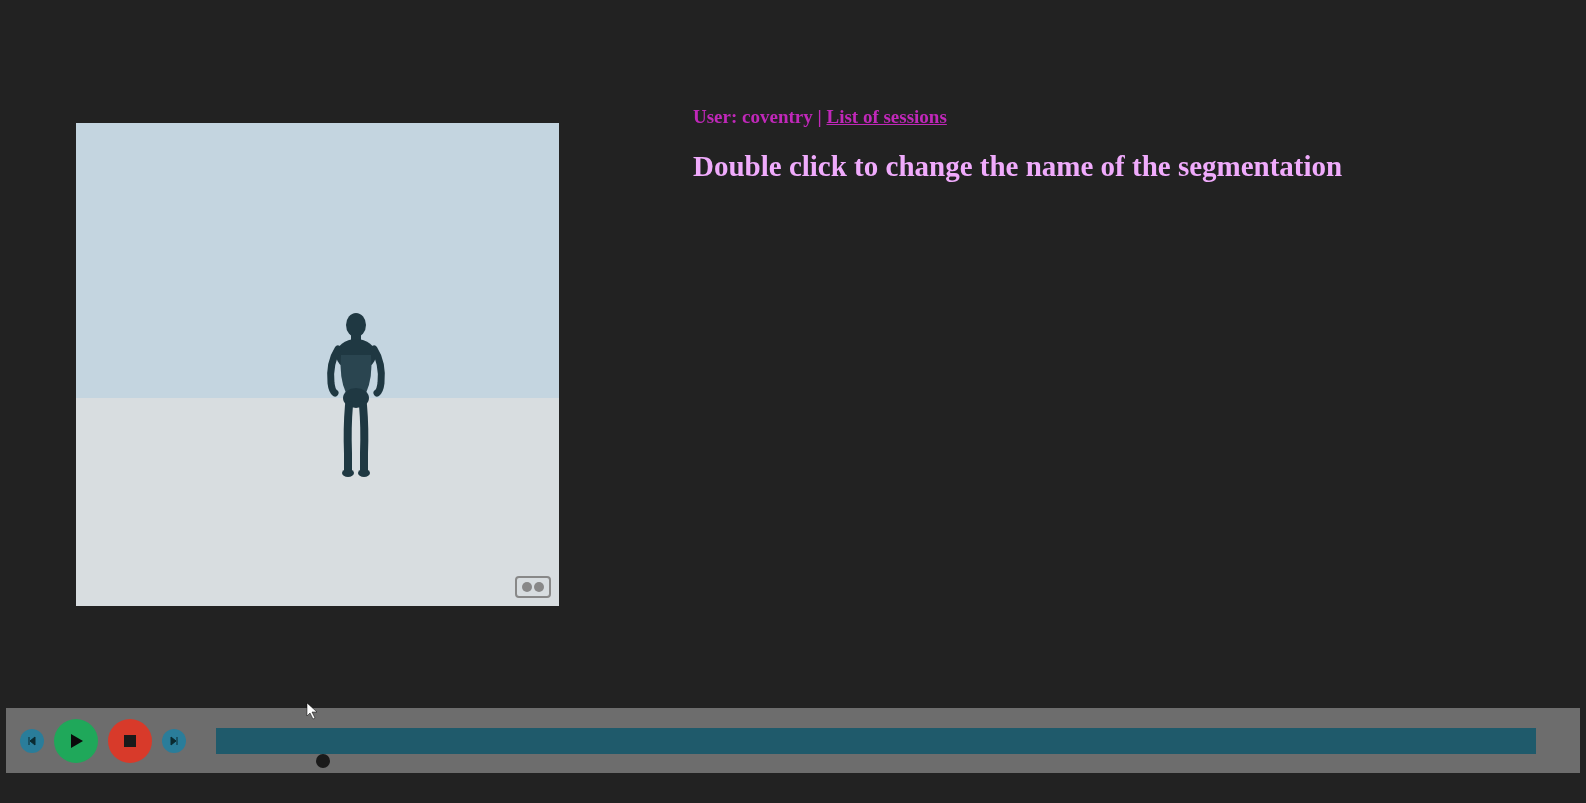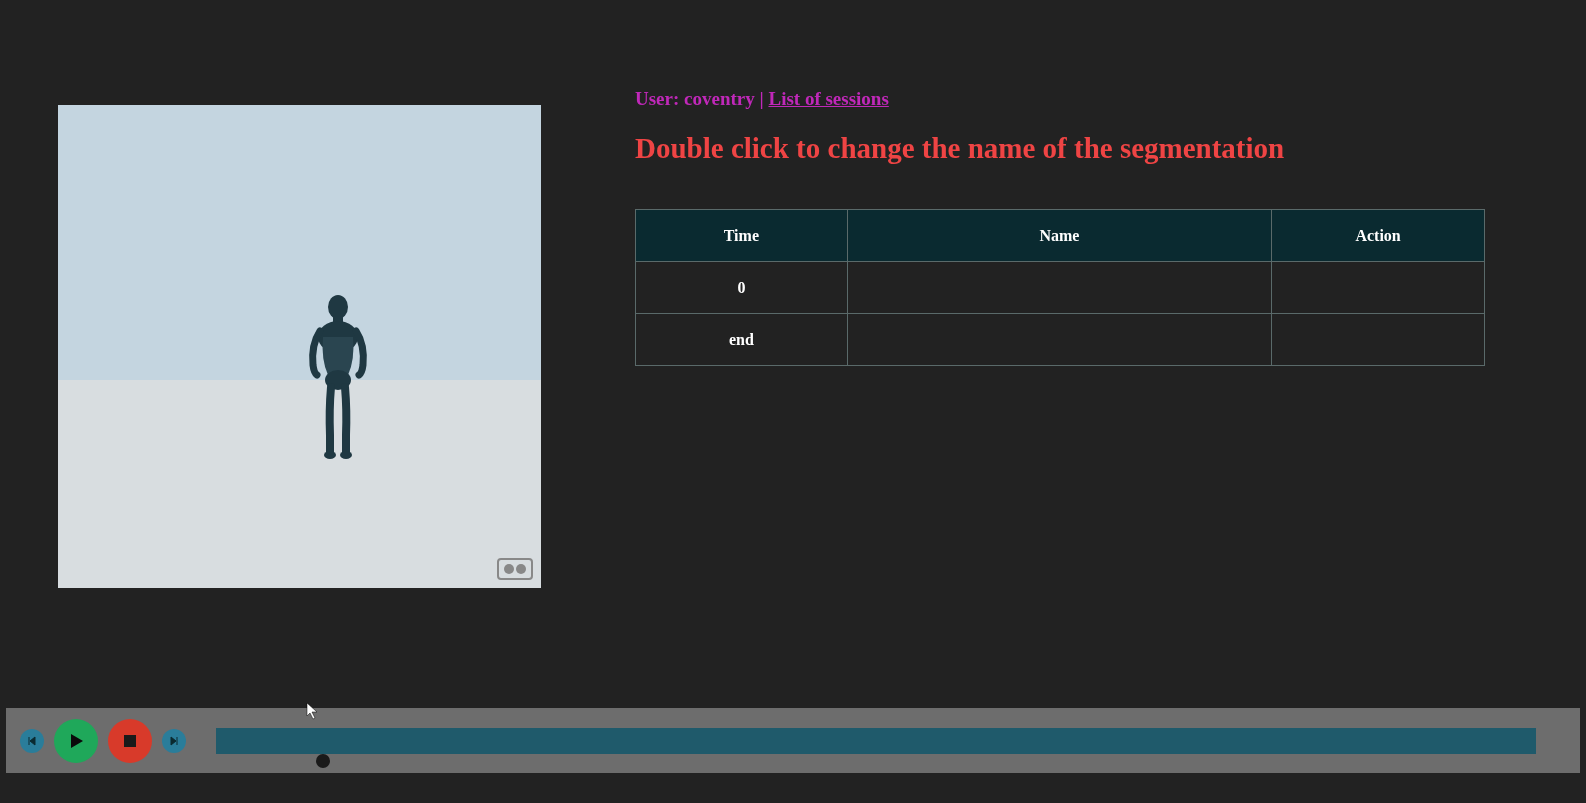--- a/index.html
+++ b/index.html
@@ -7,21 +7,22 @@
       background: #222222;
       color: #ffffff;
       font-family: Georgia, 'Times New Roman', serif;
       width: 1586px;
       height: 803px;
       overflow: hidden;
       position: relative;
     }
     .main-area {
       display: flex;
-      padding: 0;
+      padding: 18px;
+      gap: 40px;
     }
     .viewport-panel {
       width: 600px;
       padding: 105px 0 0 58px;
     }
     .viewport {
       width: 483px;
       height: 483px;
       background: linear-gradient(to bottom, #c4d5e0 0%, #c4d5e0 57%, #d8dde0 57%, #d8dde0 100%);
       position: relative;
@@ -64,22 +65,22 @@
       color: #c028b9;
       margin-bottom: 22px;
     }
     .user-line a {
       color: #c028b9;
       text-decoration: underline;
     }
     .heading {
       font-size: 29px;
       font-weight: bold;
-      color: #ef4444;
-      margin-bottom: 44px;
+      color: #f0abfc;
+      margin-bottom: 32px;
     }
     .seg-table {
       border-collapse: collapse;
       width: 850px;
     }
     .seg-table th, .seg-table td {
       border: 1px solid #5a6a6a;
       text-align: center;
       font-size: 16px;
       font-weight: bold;
@@ -211,41 +212,20 @@
     </div>
   </div>
 
   <div class="right-panel">
     <div class="user-line">
       <span>User: </span><span>coventry</span><span> | </span><a href="#">List of sessions</a>
     </div>
 
     <h2 class="heading">Double click to change the name of the segmentation</h2>
 
-    <table class="seg-table">
-      <thead>
-        <tr>
-          <th class="col-time">Time</th>
-          <th class="col-name">Name</th>
-          <th class="col-action">Action</th>
-        </tr>
-      </thead>
-      <tbody>
-        <tr>
-          <td>0</td>
-          <td></td>
-          <td></td>
-        </tr>
-        <tr>
-          <td>end</td>
-          <td></td>
-          <td></td>
-        </tr>
-      </tbody>
-    </table>
 
   </div>
 </div>
 
 <div class="timeline-bar">
   <button class="ctrl-btn ctrl-small">
     <svg width="10" height="10" viewBox="0 0 10 10">
         <path d="M2 1 L2 9 M3 5 L8 1 L8 9 Z" fill="#0a2a30" stroke="#0a2a30" stroke-width="1"></path>
       </svg>
   </button>

